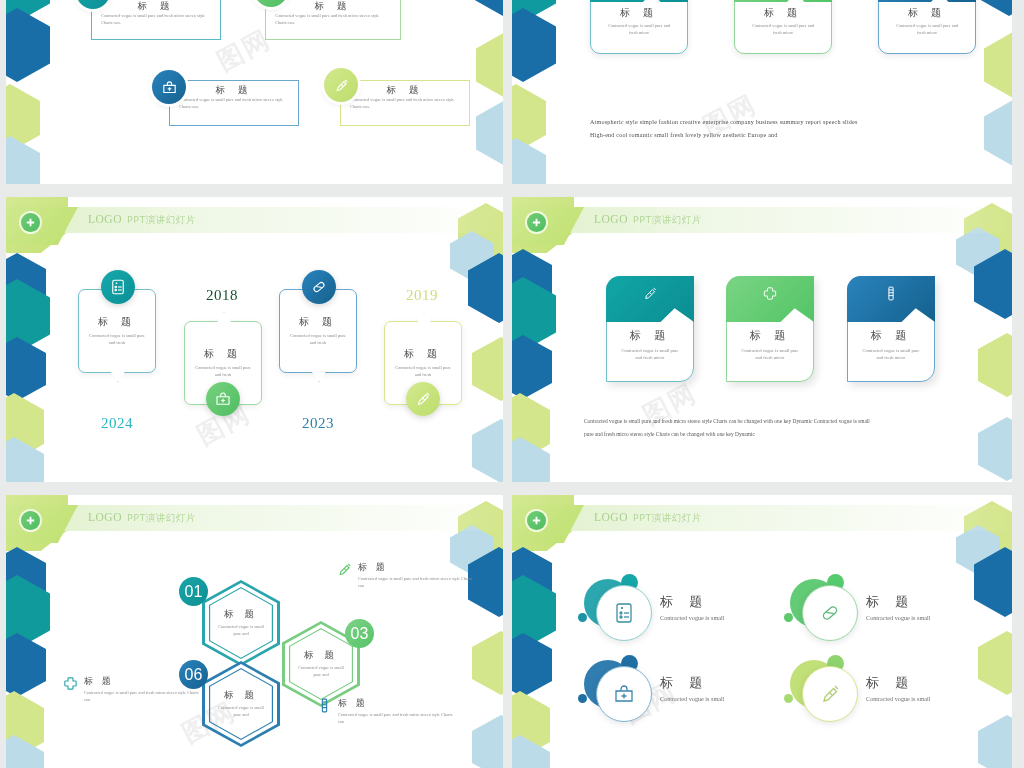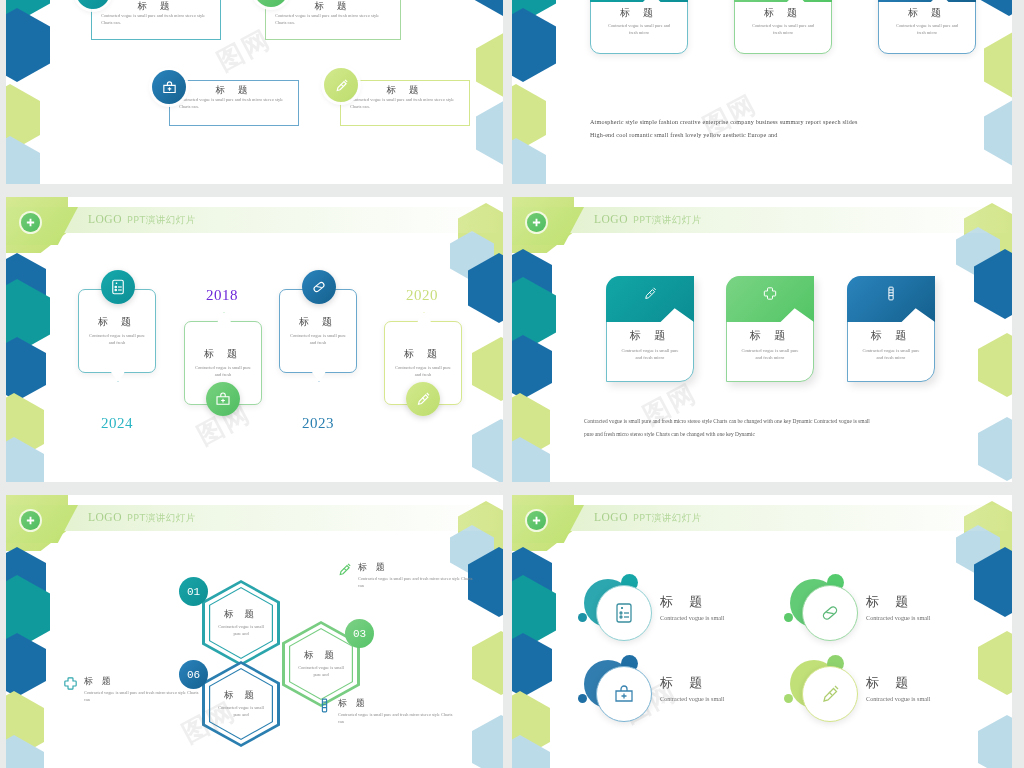--- a/index.html
+++ b/index.html
@@ -146,21 +146,21 @@
     clip-path:polygon(50% 0%,100% 25%,100% 75%,50% 100%,0% 75%,0% 25%);
   }
   .hexcard .hin2{position:absolute;inset:8.2px;background:#fff;
     clip-path:polygon(50% 0%,100% 25%,100% 75%,50% 100%,0% 75%,0% 25%);}
   .hexcard .htx{position:absolute;left:0;top:28px;width:100%;text-align:center;z-index:3;}
   .hexcard .htx .ttl{font-size:9.5px;display:block;letter-spacing:4px;}
   .hexcard .htx .bdy{margin-top:3px;font-size:4.4px;}
   .numc{
     position:absolute;width:29px;height:29px;border-radius:50%;z-index:1;
     display:flex;align-items:center;justify-content:center;
-    color:#fff;font-size:11px;font-family:Liberation Mono, monospace;
+    color:#fff;font-size:16px;font-family:Liberation Sans, sans-serif;
   }
   .sat{position:absolute;width:150px;}
   .sat .sico{position:absolute;left:0;top:0;width:17px;height:17px;}
   .sat .stx{margin-left:22px;}
   .sat .stx .ttl{font-size:9px;display:block;letter-spacing:3px;}
   .sat .stx .bdy{margin-top:2px;font-size:4.3px;}
 
   
   .citem{position:absolute;width:200px;height:70px;}
   .citem .blob1{position:absolute;border-radius:50%;}
@@ -361,21 +361,21 @@
       <div class="bdy" style="padding:0 8px;">Contracted vogue is small pure and fresh</div>
     </div>
   </div>
   <div class="bicon" style="left:200px;top:185px;background:linear-gradient(135deg,#78d27f,#4fbd62);">
     <svg viewBox="0 0 24 24" fill="none" stroke="#fff" stroke-width="1.5">
           <path d="M4 9h16v10H4z"></path>
           <path d="M9 9V7a3 3 0 0 1 6 0v2"></path>
           <path d="M12 11.5v5M9.5 14h5"></path>
         </svg>
   </div>
-  <div class="yr" style="left:200px;top:90px;color:#6d28d9;">2018</div>
+  <div class="yr" style="left:200px;top:90px;color:#14532d;">2018</div>
 
   <div class="bub" style="left:273px;top:92px;">
     <div class="bbody" style="border-color:#6aa9cd;"></div>
     <div class="btail dn" style="border-right:1px solid #6aa9cd;border-bottom:1px solid #6aa9cd;"></div>
     <div class="btxt">
       <span class="ttl">标 题</span>
       <div class="bdy" style="padding:0 8px;">Contracted vogue is small pure and fresh</div>
     </div>
   </div>
   <div class="bicon" style="left:296px;top:73px;background:linear-gradient(135deg,#2a84bd,#14608d);">
@@ -394,21 +394,21 @@
       <div class="bdy" style="padding:0 8px;">Contracted vogue is small pure and fresh</div>
     </div>
   </div>
   <div class="bicon" style="left:400px;top:185px;background:linear-gradient(135deg,#d3e98d,#bcdd6d);">
     <svg viewBox="0 0 24 24" fill="none" stroke="#fff" stroke-width="1.5">
           <path d="M17 4l3 3"></path>
           <path d="M15.5 6.5L7 15l-1 4 4-1 8.5-8.5z"></path>
           <path d="M11 10l3 3"></path>
         </svg>
   </div>
-  <div class="yr" style="left:400px;top:90px;color:#c9de7d;">2020</div>
+  <div class="yr" style="left:400px;top:90px;color:#c9de7d;">2019</div>
 
   <div class="wm" style="left:190px;top:210px;">图网</div>
 </div>
 
 <div class="panel" id="p-mr">
   <div class="hexcut" style="left:-10px;top:0px;width:72px;height:56px;background:linear-gradient(135deg,#d6ea95,#c4e074);"></div>
   <div class="hexv" style="left:-18px;top:52px;width:58px;height:64px;background:#1a6ea8;"></div>
   <div class="hexv" style="left:-22px;top:80px;width:66px;height:74px;background:#109a9c;"></div>
   <div class="hexv" style="left:-18px;top:138px;width:58px;height:64px;background:#1a6ea8;"></div>
   <div class="hexv" style="left:-22px;top:196px;width:60px;height:68px;background:#d4e68c;"></div>

